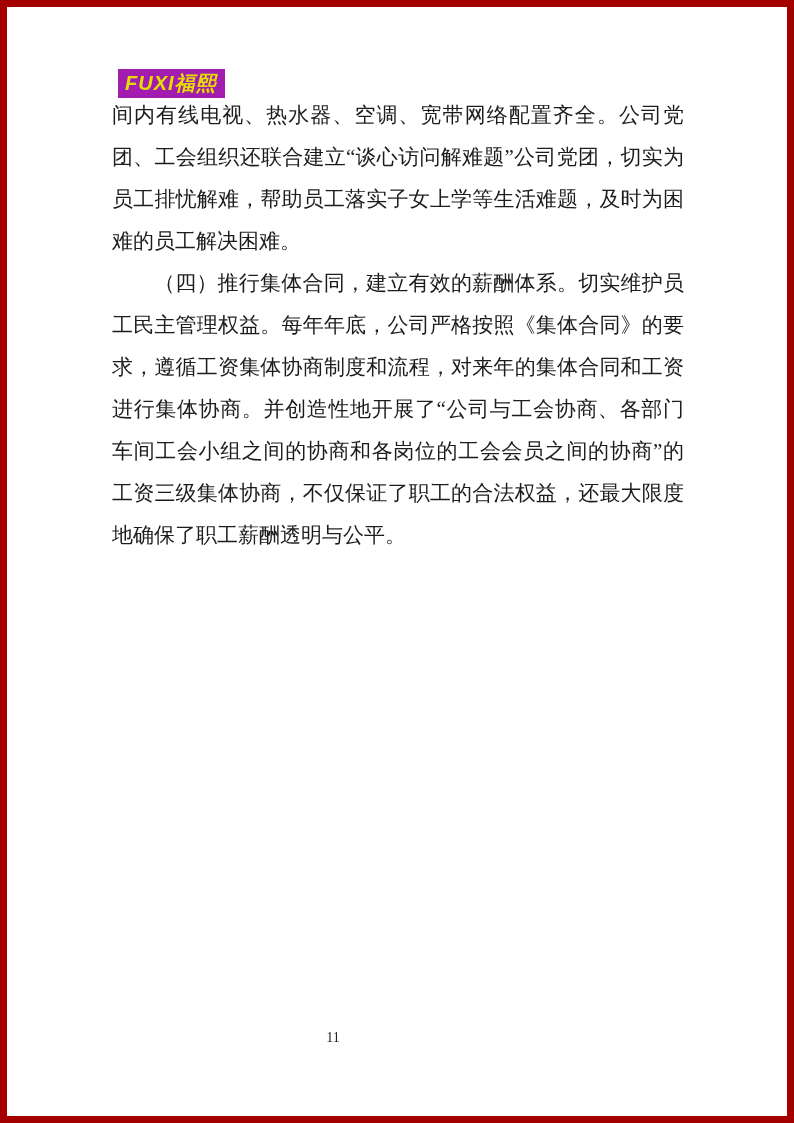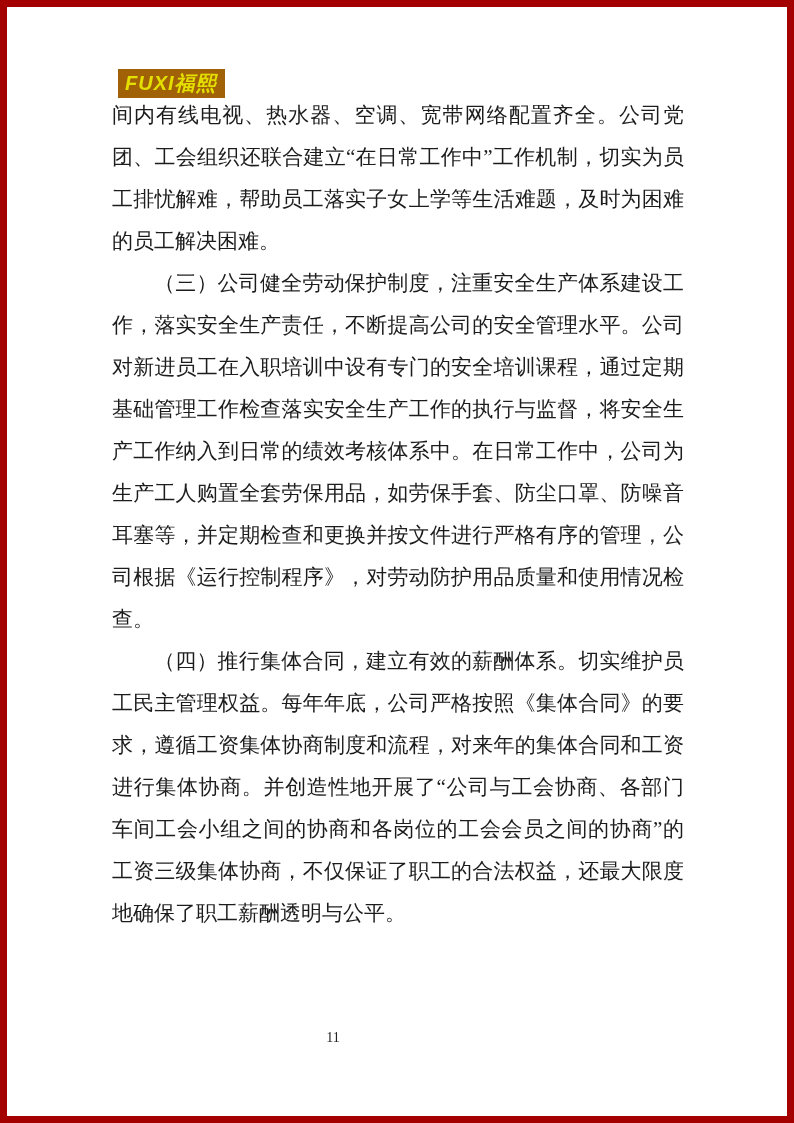--- a/index.html
+++ b/index.html
@@ -11,21 +11,21 @@
     border: 7px solid #a40000;
     box-sizing: border-box;
     overflow: hidden;
     font-family: "Liberation Serif", "DejaVu Serif", serif;
     color: #1c1c1c;
   }
   .logo {
     position: absolute;
     left: 111px;
     top: 62px;
-    background: #a16207;
+    background: #a21caf;
     color: #e3e000;
     font-family: "Liberation Sans", "DejaVu Sans", sans-serif;
     font-weight: bold;
     font-style: italic;
     font-size: 20px;
     line-height: 26px;
     padding: 1px 8px 2px 7px;
     letter-spacing: 1px;
     white-space: nowrap;
   }
@@ -50,20 +50,19 @@
     color: #222222;
   }
 </style>
 </head>
 <body>
 
 <div class="page">
   <div class="logo">FUXI福熙</div>
 
   <div class="content">
-    <p>间内有线电视、热水器、空调、宽带网络配置齐全。公司党团、工会组织还联合建立“在日常工作中”工作机制，切实为员工排忧解难，帮助员工落实子女上学等生活难题，及时为困难的员工解决困难。</p>
-    <p class="indent">（三）公司健全劳动保护制度，注重安全生产体系建设工作，落实安全生产责任，不断提高公司的安全管理水平。公司对新进员工在入职培训中设有专门的安全培训课程，通过定期基础管理工作检查落实安全生产工作的执行与监督，将安全生产工作纳入到日常的绩效考核体系中。在日常工作中，公司为生产工人购置全套劳保用品，如劳保手套、防尘口罩、防噪音耳塞等，并定期检查和更换并按文件进行严格有序的管理，公司根据《运行控制程序》，对劳动防护用品质量和使用情况检查。</p>
+    <p>间内有线电视、热水器、空调、宽带网络配置齐全。公司党团、工会组织还联合建立“谈心访问解难题”公司党团，切实为员工排忧解难，帮助员工落实子女上学等生活难题，及时为困难的员工解决困难。</p>
     <p class="indent">（四）推行集体合同，建立有效的薪酬体系。切实维护员工民主管理权益。每年年底，公司严格按照《集体合同》的要求，遵循工资集体协商制度和流程，对来年的集体合同和工资进行集体协商。并创造性地开展了“公司与工会协商、各部门车间工会小组之间的协商和各岗位的工会会员之间的协商”的工资三级集体协商，不仅保证了职工的合法权益，还最大限度地确保了职工薪酬透明与公平。</p>
 
   </div>
 
   <div class="page-number">11</div>
 </div>
 
 </body></html>

